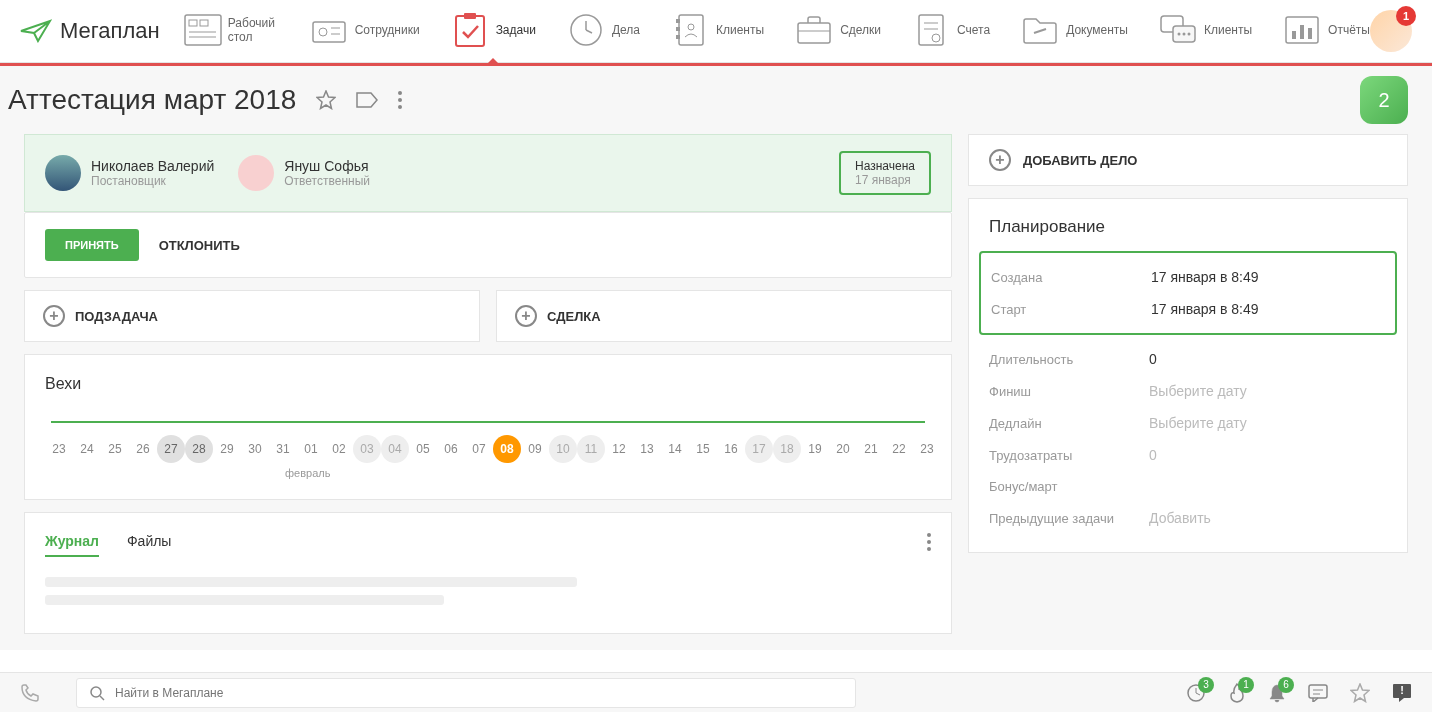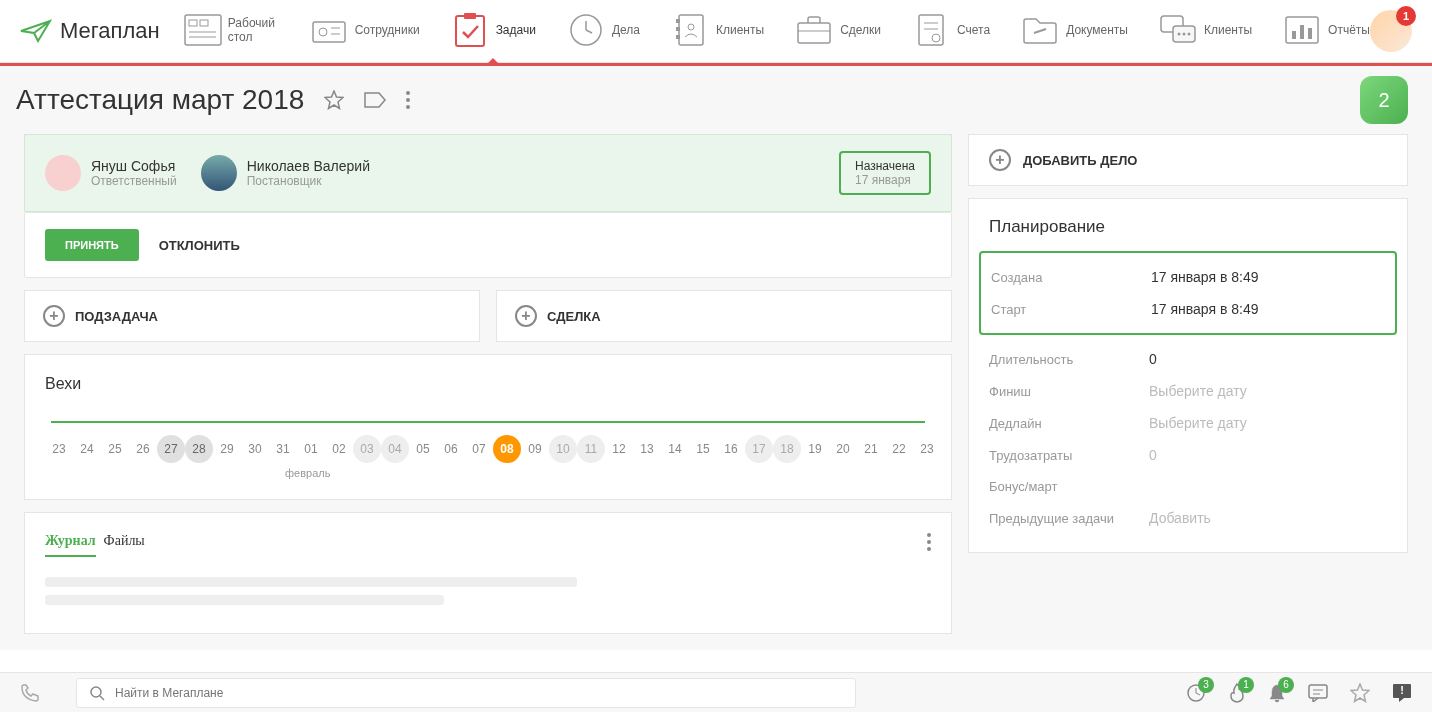--- a/index.html
+++ b/index.html
@@ -11,21 +11,21 @@
 .nav-item { display: flex; flex-direction: row; align-items: center; gap: 6px; cursor: pointer; position: relative; padding-bottom: 2px; }
 .nav-item .nav-label { font-size: 12px; color: #666; }
 .nav-item.active .nav-label { color: #333; }
 .nav-item.active::after { content: ''; position: absolute; bottom: -14px; left: 50%; transform: translateX(-50%); width: 0; height: 0; border-left: 6px solid transparent; border-right: 6px solid transparent; border-bottom: 6px solid #e05050; }
 .nav-icon { width: 40px; height: 36px; display: flex; align-items: center; justify-content: center; }
 .avatar-wrap { margin-left: auto; position: relative; }
 .avatar { width: 42px; height: 42px; border-radius: 50%; background: linear-gradient(135deg, #ffd4a8, #fbe8d8); }
 .badge-red { position: absolute; top: -4px; right: -4px; background: #e53935; color: #fff; width: 20px; height: 20px; border-radius: 50%; display: flex; align-items: center; justify-content: center; font-size: 11px; font-weight: bold; }
 .red-line { height: 3px; background: #e05050; }
 .gray-subheader { background: #f7f7f7; }
-.title-row { display: flex; align-items: center; padding: 18px 16px; position: relative; }
+.title-row { display: flex; align-items: center; padding: 18px 8px; position: relative; }
 .page-title { font-size: 28px; font-weight: 400; color: #333; margin-right: 20px; }
 .title-icons { display: flex; gap: 20px; align-items: center; }
 .star-icon, .tag-icon, .dots-icon { cursor: pointer; color: #888; }
 .green-square { position: absolute; right: 24px; width: 48px; height: 48px; border-radius: 12px; background: linear-gradient(135deg, #7cd87c, #4caf50); color: #fff; display: flex; align-items: center; justify-content: center; font-size: 20px; }
 .main { display: flex; gap: 16px; padding: 0 24px 16px; }
 .left-col { flex: 1; min-width: 0; }
 .right-col { width: 440px; flex-shrink: 0; }
 .card { background: #fff; border: 1px solid #e5e5e5; border-radius: 2px; }
 .people-card { background: #eaf6ec; border: 1px solid #d0e8d4; padding: 16px 20px; display: flex; align-items: center; gap: 24px; position: relative; }
 .person { display: flex; align-items: center; gap: 10px; }
@@ -45,21 +45,21 @@
 .milestones h3 { font-size: 16px; font-weight: 400; margin-bottom: 28px; }
 .timeline { position: relative; }
 .timeline-line { height: 2px; background: #4caf50; margin: 0 6px 12px; }
 .timeline-days { display: flex; justify-content: space-between; }
 .day { width: 28px; height: 28px; display: flex; align-items: center; justify-content: center; font-size: 12px; color: #888; border-radius: 50%; flex-shrink: 0; }
 .day.gray { background: #e0e0e0; color: #666; }
 .day.muted { background: #eeeeee; color: #aaa; }
 .day.current { background: #ff9800; color: #fff; font-weight: bold; }
 .month-label { font-size: 11px; color: #999; margin-top: 4px; text-align: left; padding-left: 240px; }
 .journal { margin-top: 12px; padding: 20px; background: #fff; border: 1px solid #e5e5e5; position: relative; }
-.tabs { display: flex; gap: 8px; margin-bottom: 20px; font-family: Liberation Serif, serif; }
+.tabs { display: flex; gap: 28px; margin-bottom: 20px; }
 .tab { font-size: 14px; color: #333; cursor: pointer; padding-bottom: 6px; }
 .tab.active { color: #4caf50; border-bottom: 2px solid #4caf50; font-weight: bold; }
 .journal-dots { position: absolute; right: 20px; top: 20px; cursor: pointer; }
 .skeleton { height: 10px; background: #eee; border-radius: 3px; margin: 8px 0; }
 .add-deal-card { padding: 14px 20px; display: flex; align-items: center; gap: 12px; cursor: pointer; font-size: 13px; font-weight: bold; background: #fff; border: 1px solid #e5e5e5; }
 .ext-fields { margin-top: 12px; padding: 18px 20px; background: #fff; border: 1px solid #e5e5e5; }
 .ext-fields-header { display: flex; justify-content: space-between; align-items: center; margin-bottom: 18px; }
 .ext-fields-header h3 { font-size: 17px; font-weight: 400; }
 .field-row { display: flex; align-items: center; padding: 8px 0; }
 .field-label { width: 160px; font-size: 13px; color: #999; }
@@ -223,31 +223,31 @@
         </svg>
   </div>
   <div class="green-square">2</div>
 </div>
 
 <div class="main">
   <div class="left-col">
     <div class="card" style="border:none;">
       <div class="people-card">
         <div class="person">
+          <div class="person-avatar" style="background:linear-gradient(#7aa,#357);"></div>
+          <div>
+            <div class="person-name">Николаев Валерий</div>
+            <div class="person-role">Постановщик</div>
+          </div>
+        </div>
+        <div class="person">
           <div class="person-avatar" style="background:#f8d0d0;"></div>
           <div>
             <div class="person-name">Януш Софья</div>
             <div class="person-role">Ответственный</div>
-          </div>
-        </div>
-        <div class="person">
-          <div class="person-avatar" style="background:linear-gradient(#7aa,#357);"></div>
-          <div>
-            <div class="person-name">Николаев Валерий</div>
-            <div class="person-role">Постановщик</div>
           </div>
         </div>
         <div class="status-box">
           <div class="status-label">Назначена</div>
           <div class="status-date">17 января</div>
         </div>
       </div>
       <div class="actions-row card" style="border-top:1px solid #e5e5e5;">
         <button class="btn-accept">ПРИНЯТЬ</button>
         <button class="btn-reject">ОТКЛОНИТЬ</button>

